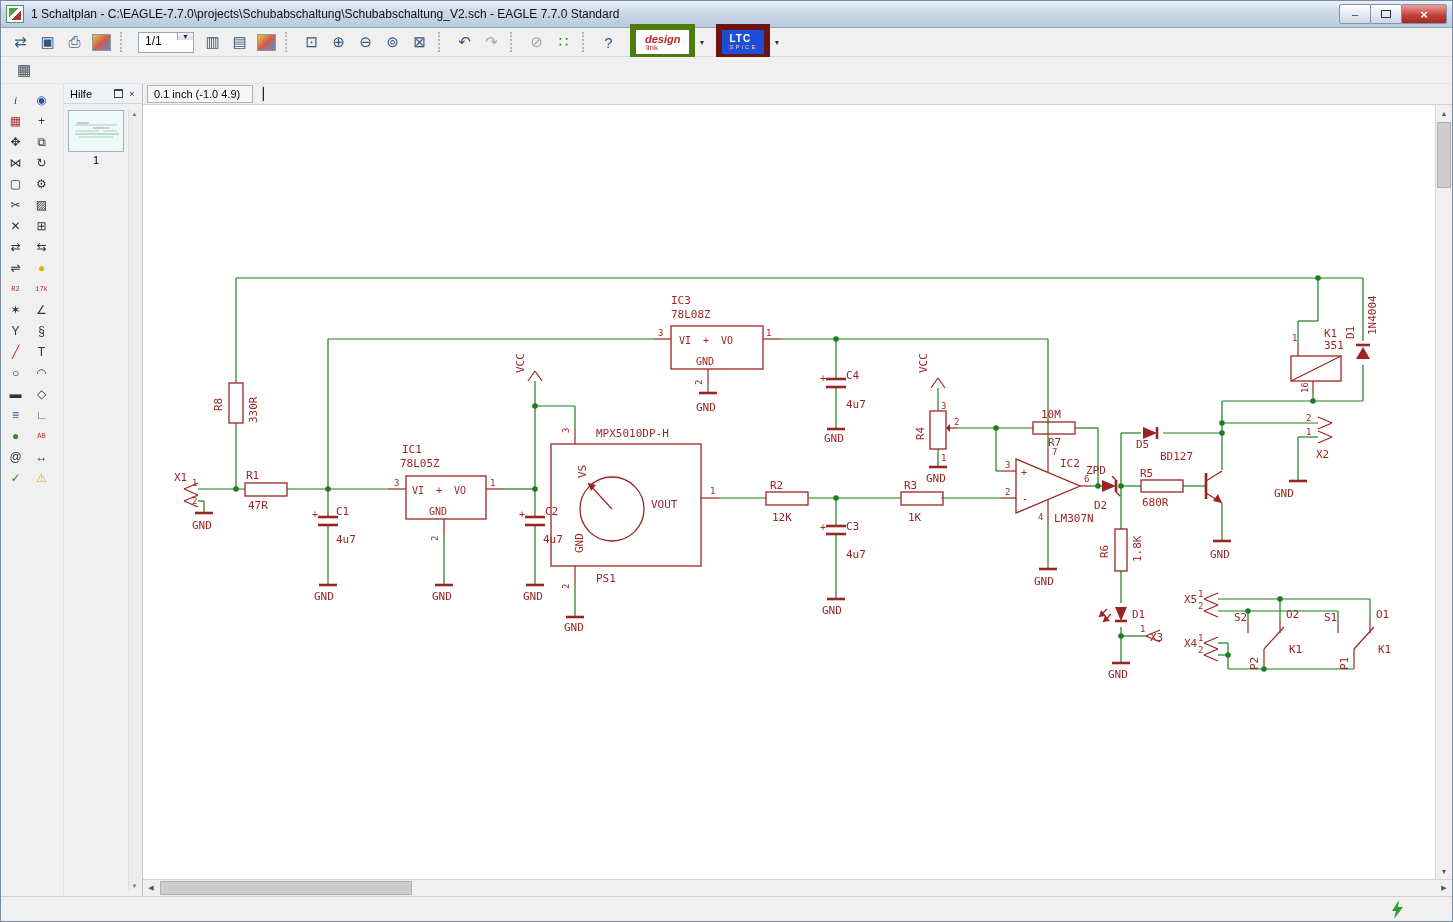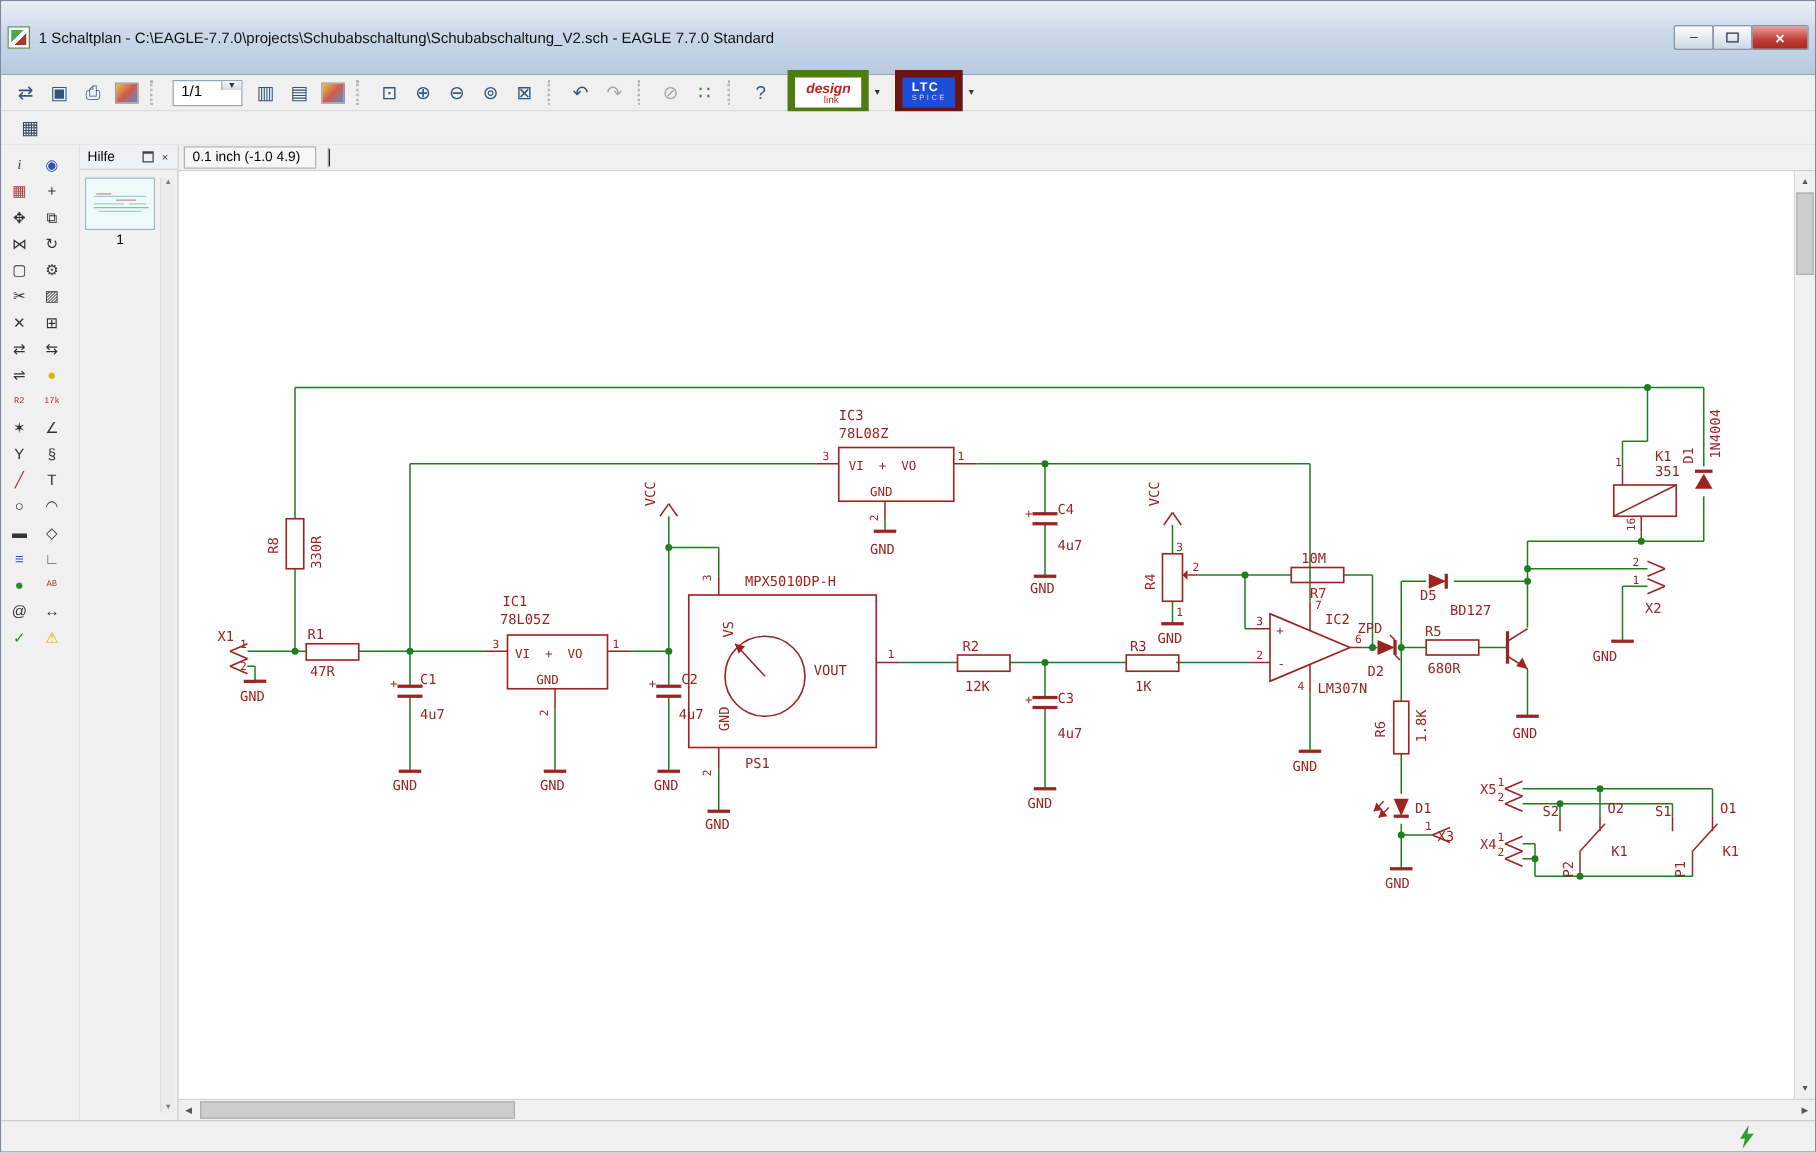--- a/index.html
+++ b/index.html
@@ -1,19 +1,19 @@
 <!DOCTYPE html>
 <html><head>
 <meta charset="utf-8">
 <style>
   html,body{margin:0;padding:0}
   body{width:1453px;height:922px;overflow:hidden;font-family:"Liberation Sans",sans-serif;background:#dfe5ee}
   .win{width:1453px;height:922px;box-sizing:border-box;border:1px solid #7a8aa0;background:#f0f0f0;display:flex;flex-direction:column}
   
-  .titlebar{height:26px;background:linear-gradient(#e9eff8,#cbd8ea 45%,#b9c9de);display:flex;align-items:center;padding:16px 5px;border-bottom:1px solid #93a5bc;flex:0 0 auto}
+  .titlebar{height:26px;background:linear-gradient(#e9eff8,#cbd8ea 45%,#b9c9de);display:flex;align-items:center;padding:0 5px;border-bottom:1px solid #93a5bc;flex:0 0 auto}
   .appicon{width:16px;height:16px;background:#fff;border:1px solid #5a8f5a;position:relative;flex:0 0 auto}
   .appicon:before{content:"";position:absolute;left:2px;top:2px;right:2px;bottom:2px;background:linear-gradient(135deg,#4aa64a 40%,#fff 40%,#fff 60%,#a33 60%)}
   .title-text{font-size:12px;color:#111;margin-left:7px;flex:1;white-space:nowrap;overflow:hidden}
   .winbtns{display:flex}
   .wbtn{width:30px;height:18px;border:1px solid #8494a8;border-radius:2px;display:flex;align-items:center;justify-content:center;font-size:11px;color:#234;background:linear-gradient(#fefefe,#cdd7e3);margin-left:-1px}
   .wbtn .maxglyph{width:8px;height:6px;border:1px solid #234;display:block}
   .wbtn.close{width:44px;background:linear-gradient(#ec9f9c,#c23d36 60%,#a32c26);color:#fff;font-size:13px;font-weight:bold}
   
   .menubar{height:22px;display:flex;align-items:center;background:#f0f0f0;border-bottom:1px solid #e2e2e2;padding-left:8px;flex:0 0 auto}
   .menu-item{font-size:12px;color:#111;padding:2px 8px}
@@ -22,21 +22,21 @@
   .tbtn{width:23px;height:23px;display:flex;align-items:center;justify-content:center;font-size:15px;color:#31567c;margin:0 1px;border:1px solid transparent}
   .tbtn.dis{color:#a5a5a5}
   .tbtn.green{color:#2c7c2c}
   .tbtn.multi{width:17px;height:15px;margin:0 4px;border:1px solid #999;background:linear-gradient(135deg,#e7c74b,#cf5b4e 50%,#5b8ed6);color:transparent;font-size:0}
   .tb-sep{width:6px;height:20px;border-left:2px dotted #b5b5b5;margin:0 5px}
   .combo{display:flex;align-items:flex-start;border:1px solid #98a5b6;background:#fff;height:19px;margin:0 5px}
   .combo .val{font-size:12px;padding:1px 10px 0 6px;min-width:22px}
   .combo .car{width:15px;background:linear-gradient(#f5f7fa,#d6dde7);border-left:1px solid #98a5b6;font-size:7px;color:#333;display:flex;align-items:center;justify-content:center}
   .brand{height:22px;border:6px solid #4d7c0f;background:#fff;display:flex;flex-direction:column;justify-content:center;padding:1px 9px;margin-left:8px}
   .brand .d1{color:#c02020;font-style:italic;font-weight:bold;font-size:11px;line-height:10px}
-  .brand .d2{color:#c02020;font-size:8px;line-height:7px;margin-left:14px}
+  .brand .d2{color:#c02020;font-size:8px;line-height:7px;margin-left:1px}
   .brand.ltc{background:#1d4ed8;border-color:#6e140e;padding:1px 7px}
   .brand.ltc .d1{color:#fff;font-style:normal;font-size:10px;line-height:10px;letter-spacing:1px}
   .brand.ltc .d2{color:#f3c9c5;font-size:6px;line-height:6px;margin-left:0;letter-spacing:2px}
   .caretbtn{width:13px;height:22px;display:flex;align-items:center;justify-content:center;font-size:7px;color:#333}
   
   .subbar{height:26px;background:#f0f0f0;border-bottom:1px solid #e6e6e6;display:flex;align-items:center;padding-left:12px;flex:0 0 auto}
   .gridbtn{width:22px;height:22px;display:flex;align-items:center;justify-content:center;font-size:15px;color:#3a4a5a}
   
   .main{flex:1;display:flex;min-height:0}
   .palette{width:56px;flex:0 0 auto;background:#f0f0f0;display:grid;grid-template-columns:24px 24px;gap:1px 2px;align-content:start;padding:6px 3px}

